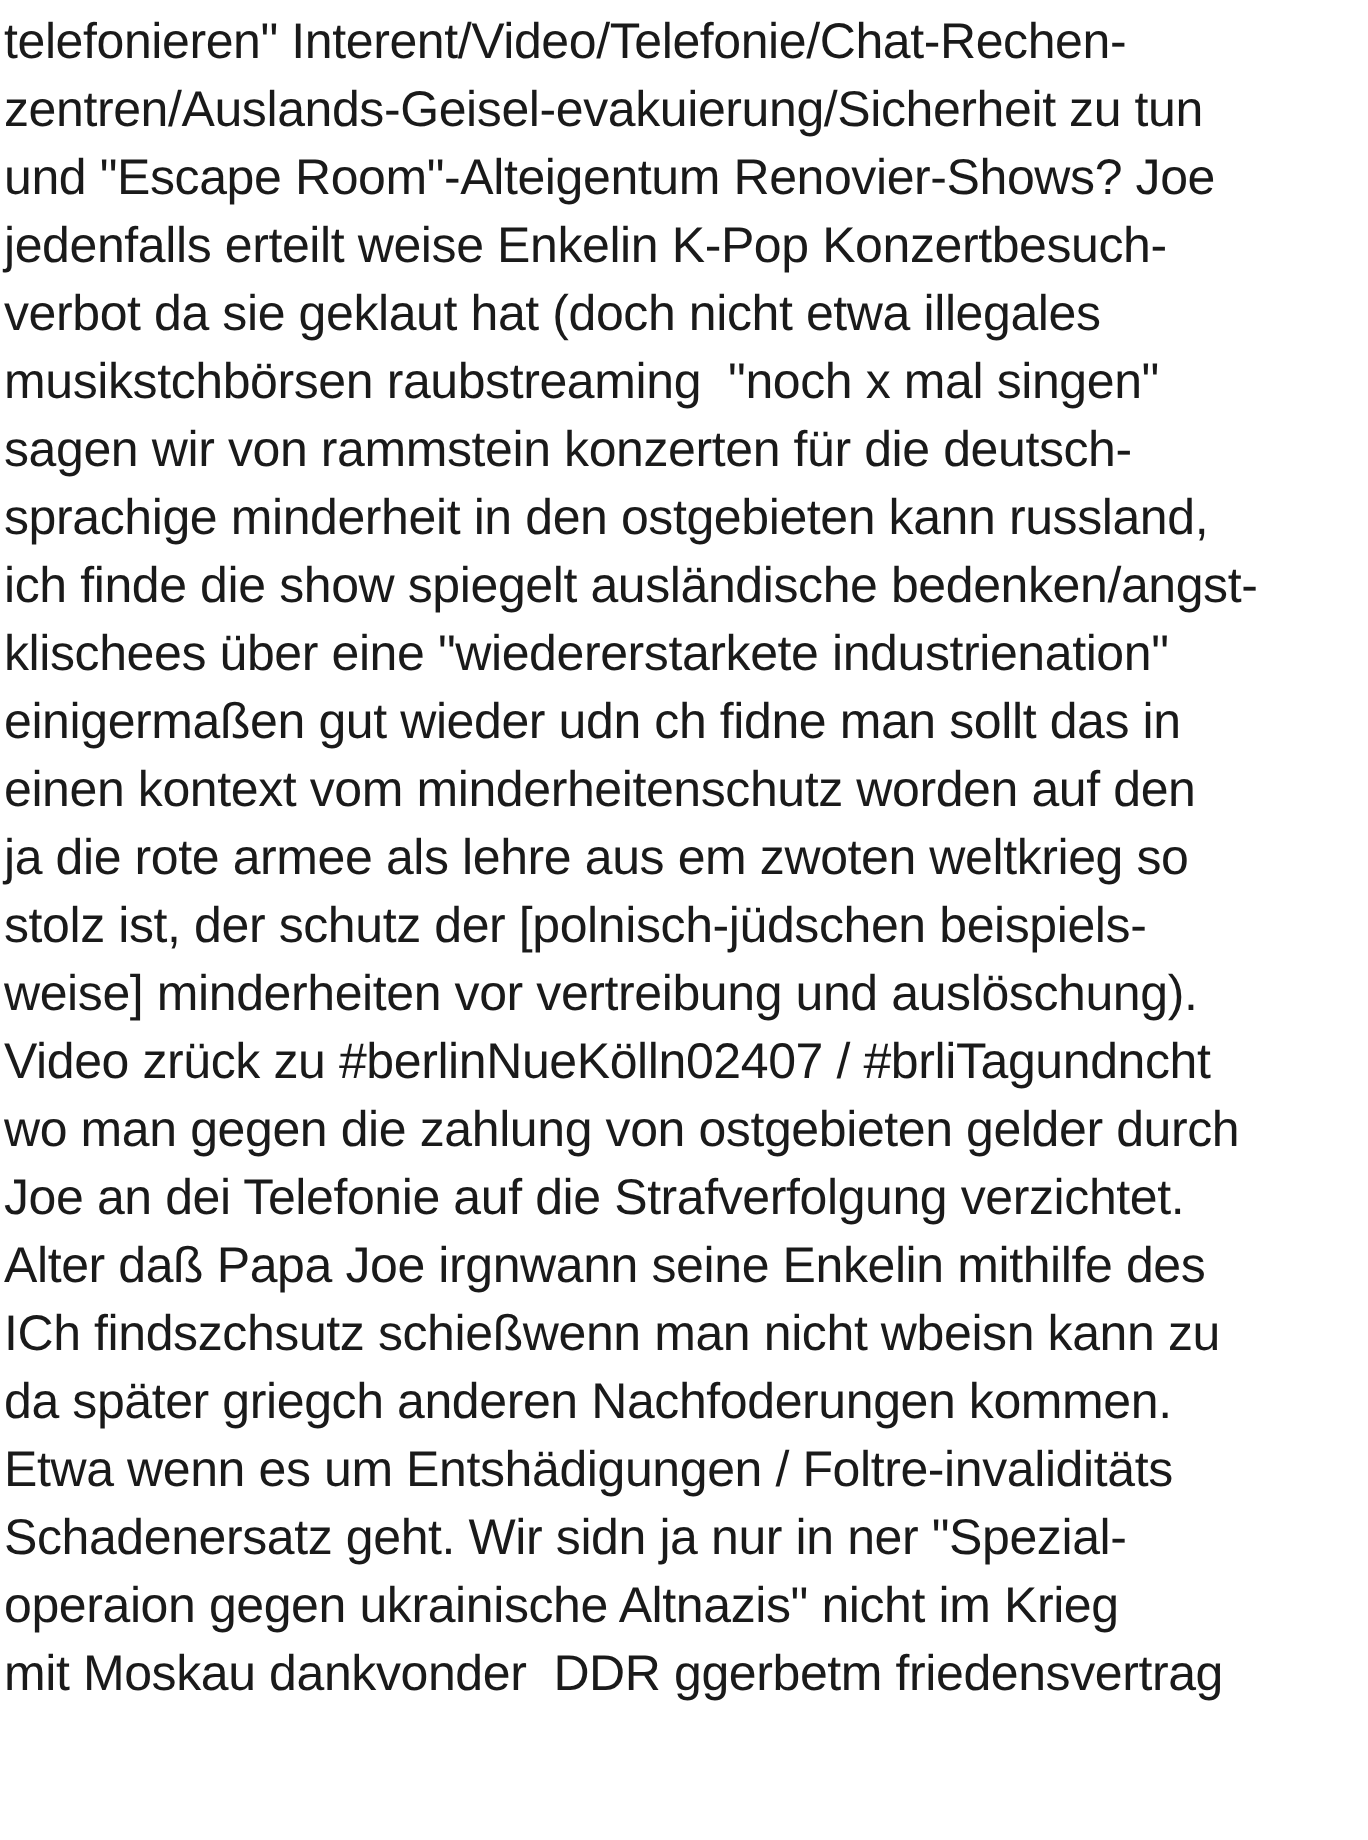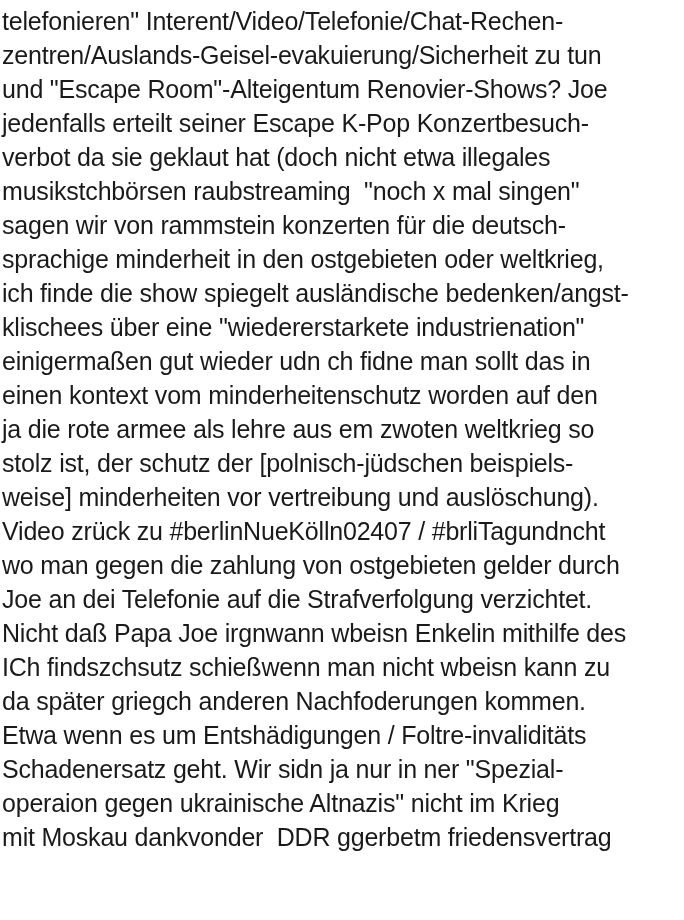--- a/index.html
+++ b/index.html
@@ -25,35 +25,35 @@
     color: #1a1a1a;
   }
 </style>
 </head>
 <body>
 
 <div class="text-document">
   <div class="text-line">telefonieren" Interent/Video/Telefonie/Chat-Rechen-</div>
   <div class="text-line">zentren/Auslands-Geisel-evakuierung/Sicherheit zu tun</div>
   <div class="text-line">und "Escape Room"-Alteigentum Renovier-Shows? Joe</div>
-  <div class="text-line">jedenfalls erteilt seiner Escape K-Pop Konzertbesuch-</div>
+  <div class="text-line">jedenfalls erteilt weise Enkelin K-Pop Konzertbesuch-</div>
   <div class="text-line">verbot da sie geklaut hat (doch nicht etwa illegales</div>
   <div class="text-line">musikstchbörsen raubstreaming  "noch x mal singen"</div>
   <div class="text-line">sagen wir von rammstein konzerten für die deutsch-</div>
-  <div class="text-line">sprachige minderheit in den ostgebieten oder weltkrieg,</div>
+  <div class="text-line">sprachige minderheit in den ostgebieten kann russland,</div>
   <div class="text-line">ich finde die show spiegelt ausländische bedenken/angst-</div>
   <div class="text-line">klischees über eine "wiedererstarkete industrienation"</div>
   <div class="text-line">einigermaßen gut wieder udn ch fidne man sollt das in</div>
   <div class="text-line">einen kontext vom minderheitenschutz worden auf den</div>
   <div class="text-line">ja die rote armee als lehre aus em zwoten weltkrieg so</div>
   <div class="text-line">stolz ist, der schutz der [polnisch-jüdschen beispiels-</div>
   <div class="text-line">weise] minderheiten vor vertreibung und auslöschung).</div>
   <div class="text-line">Video zrück zu #berlinNueKölln02407 / #brliTagundncht</div>
   <div class="text-line">wo man gegen die zahlung von ostgebieten gelder durch</div>
   <div class="text-line">Joe an dei Telefonie auf die Strafverfolgung verzichtet.</div>
-  <div class="text-line">Nicht daß Papa Joe irgnwann wbeisn Enkelin mithilfe des</div>
+  <div class="text-line">Alter daß Papa Joe irgnwann seine Enkelin mithilfe des</div>
   <div class="text-line">ICh findszchsutz schießwenn man nicht wbeisn kann zu</div>
   <div class="text-line">da später griegch anderen Nachfoderungen kommen.</div>
   <div class="text-line">Etwa wenn es um Entshädigungen / Foltre-invaliditäts</div>
   <div class="text-line">Schadenersatz geht. Wir sidn ja nur in ner "Spezial-</div>
   <div class="text-line">operaion gegen ukrainische Altnazis" nicht im Krieg</div>
   <div class="text-line">mit Moskau dankvonder  DDR ggerbetm friedensvertrag</div>
 </div>
 
 </body></html>

